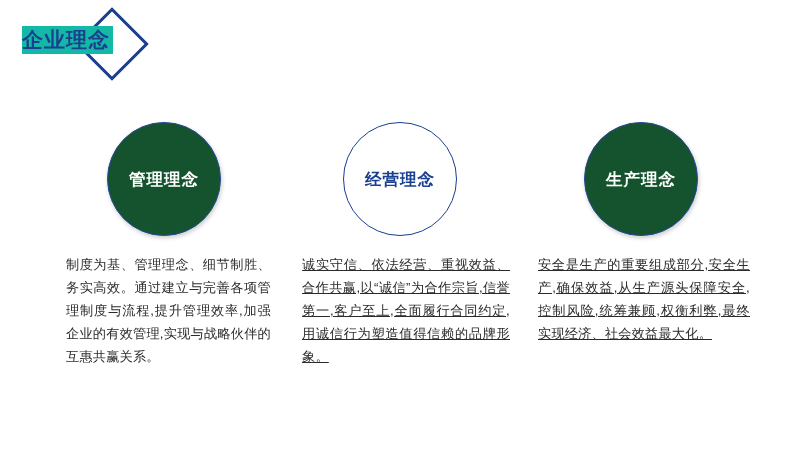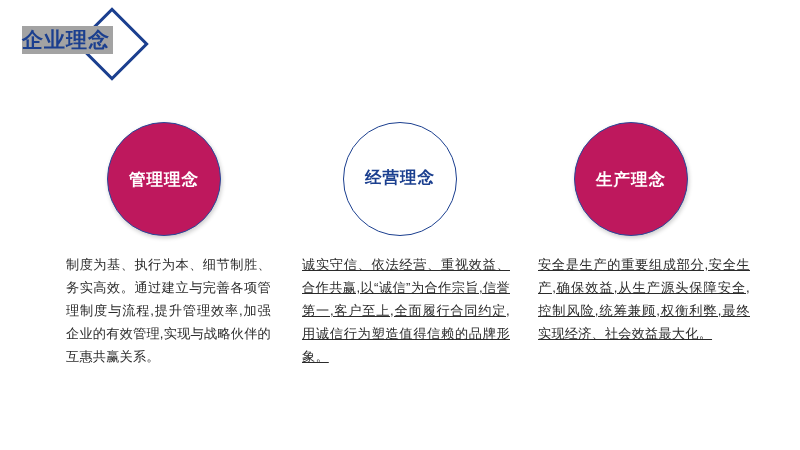--- a/index.html
+++ b/index.html
@@ -46,21 +46,21 @@
   .section-title {
     position: absolute;
     left: 22px;
     top: 26px;
     font-size: 21px;
     font-weight: bold;
     color: #1b3f8f;
     letter-spacing: 1px;
     line-height: 28px;
     white-space: nowrap;
-    background: #a3a3a3;
+    background: #14b8a6;
     padding: 0 3px 0 0;
     z-index: 3;
   }
 
   
   .columns {
     position: absolute;
     left: 0;
     top: 0;
     width: 800px;
@@ -89,44 +89,44 @@
     width: 114px;
     height: 114px;
     border-radius: 50%;
     box-sizing: border-box;
     display: flex;
     align-items: center;
     justify-content: center;
   }
 
   .circle.filled {
-    background: #be185d;
+    background: #14532d;
     border: 1px solid #27499b;
     box-shadow: 1px 2px 4px rgba(0,0,0,0.20);
   }
 
   .circle.outline {
     background: #ffffff;
     border: 1.4px solid #1b3f8f;
   }
 
   .c1 .circle { left: 61px; }
   .c2 .circle { left: 60px; }
-  .c3 .circle { left: 56px; }
+  .c3 .circle { left: 66px; }
 
   .circle-label {
     font-size: 16.5px;
     font-weight: bold;
     letter-spacing: 1px;
     line-height: 1;
     white-space: nowrap;
   }
 
   .circle.filled .circle-label { color: #ffffff; }
-  .circle.outline .circle-label { color: #1b3f8f; font-family: Liberation Mono, monospace; }
+  .circle.outline .circle-label { color: #1b3f8f; }
 
   .body-text {
     position: absolute;
     top: 133px;
     width: 215px;
     font-size: 13.2px;
     line-height: 23px;
     color: #2b2b2b;
     text-align: justify;
     text-justify: inter-ideograph;
@@ -148,21 +148,21 @@
   </div>
 
   <div class="columns">
 
     <div class="column c1">
       <div class="circle-wrap">
         <div class="circle filled">
           <span class="circle-label">管理理念</span>
         </div>
       </div>
-      <div class="body-text">制度为基、执行为本、细节制胜、务实高效。通过建立与完善各项管理制度与流程,提升管理效率,加强企业的有效管理,实现与战略伙伴的互惠共赢关系。</div>
+      <div class="body-text">制度为基、管理理念、细节制胜、务实高效。通过建立与完善各项管理制度与流程,提升管理效率,加强企业的有效管理,实现与战略伙伴的互惠共赢关系。</div>
     </div>
 
     <div class="column c2">
       <div class="circle-wrap">
         <div class="circle outline">
           <span class="circle-label">经营理念</span>
         </div>
       </div>
       <div class="body-text">诚实守信、依法经营、重视效益、合作共赢,以“诚信”为合作宗旨,信誉第一,客户至上,全面履行合同约定,用诚信行为塑造值得信赖的品牌形象。</div>
     </div>

